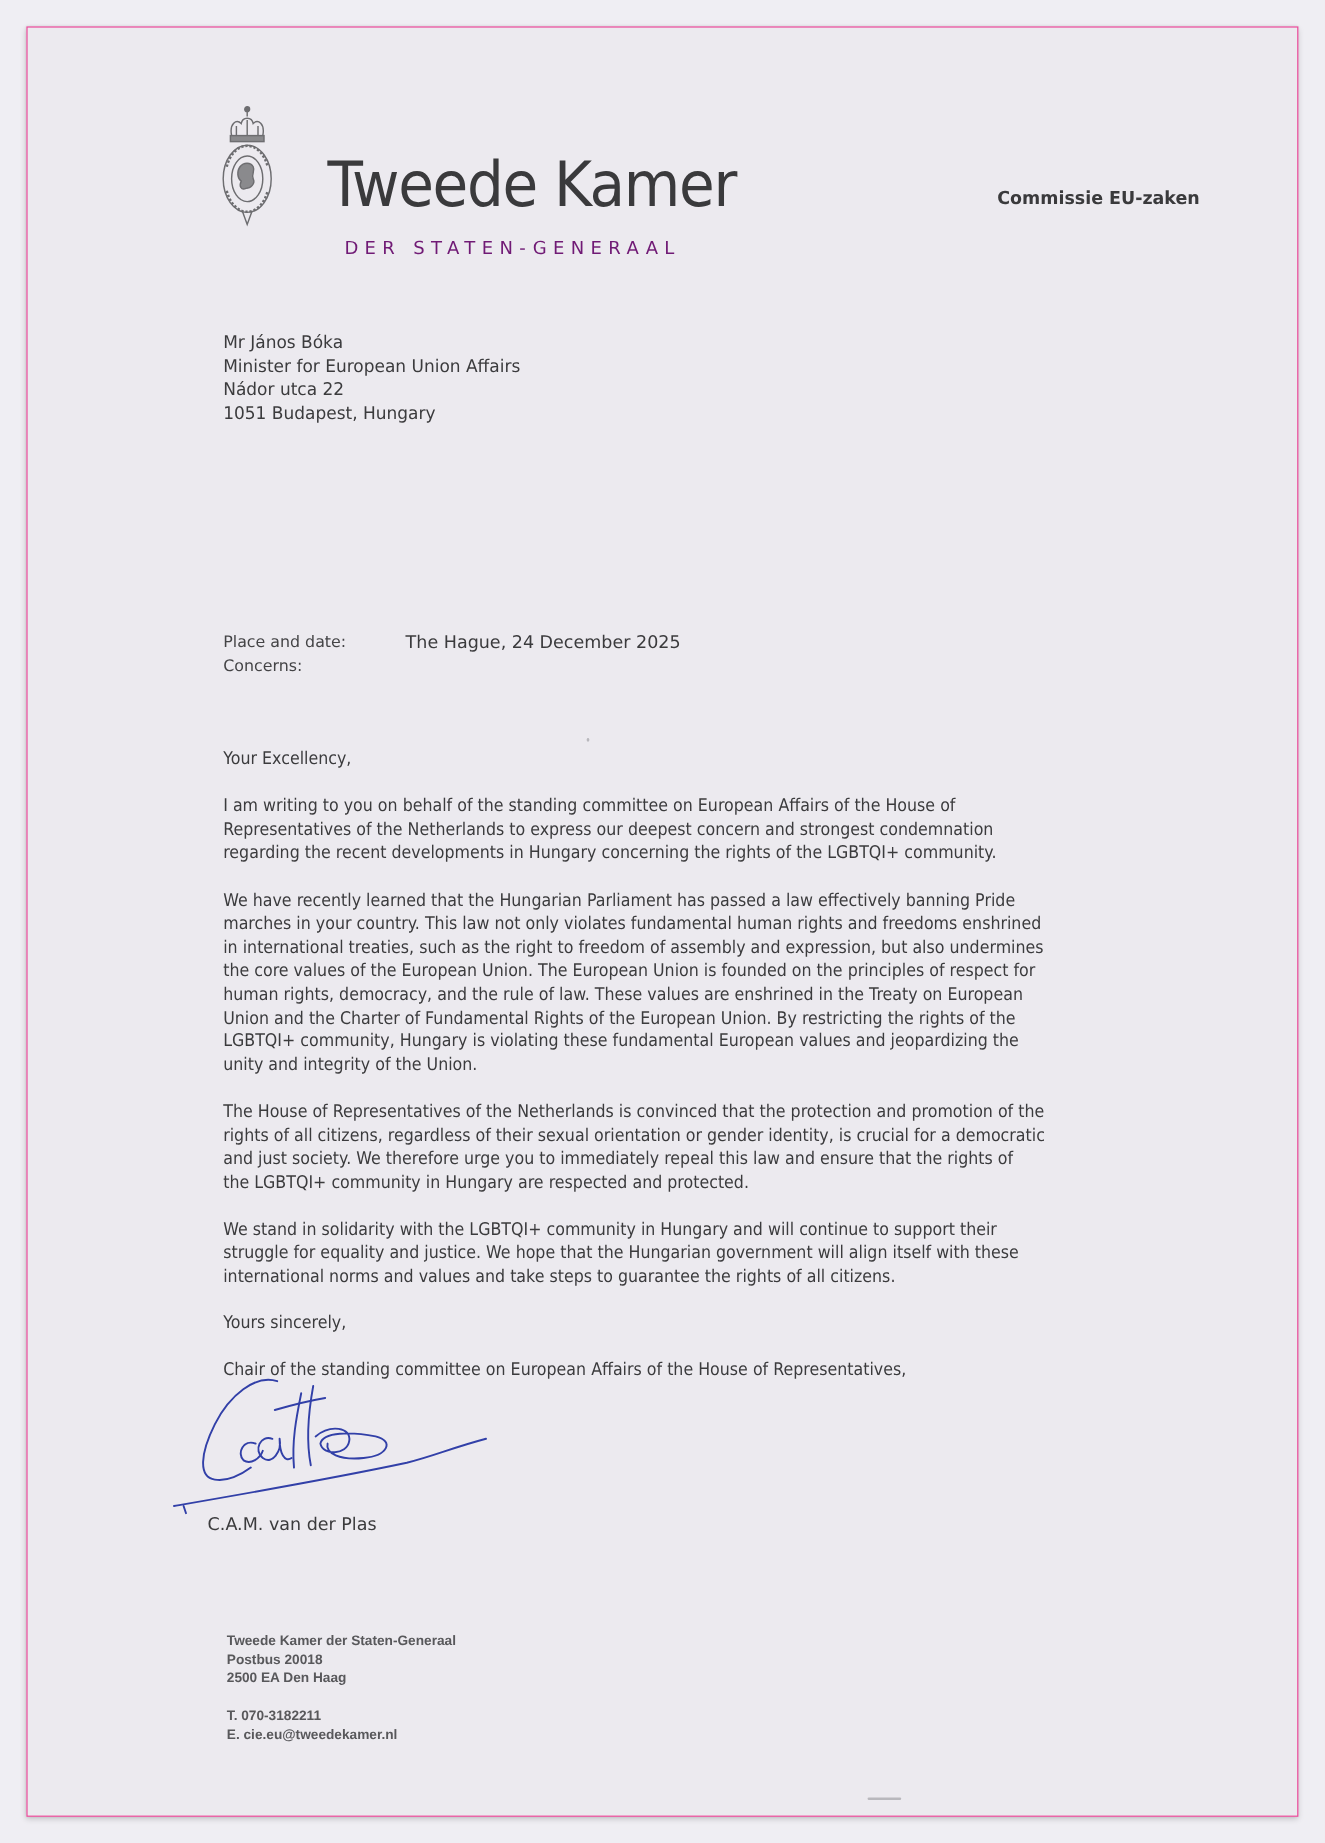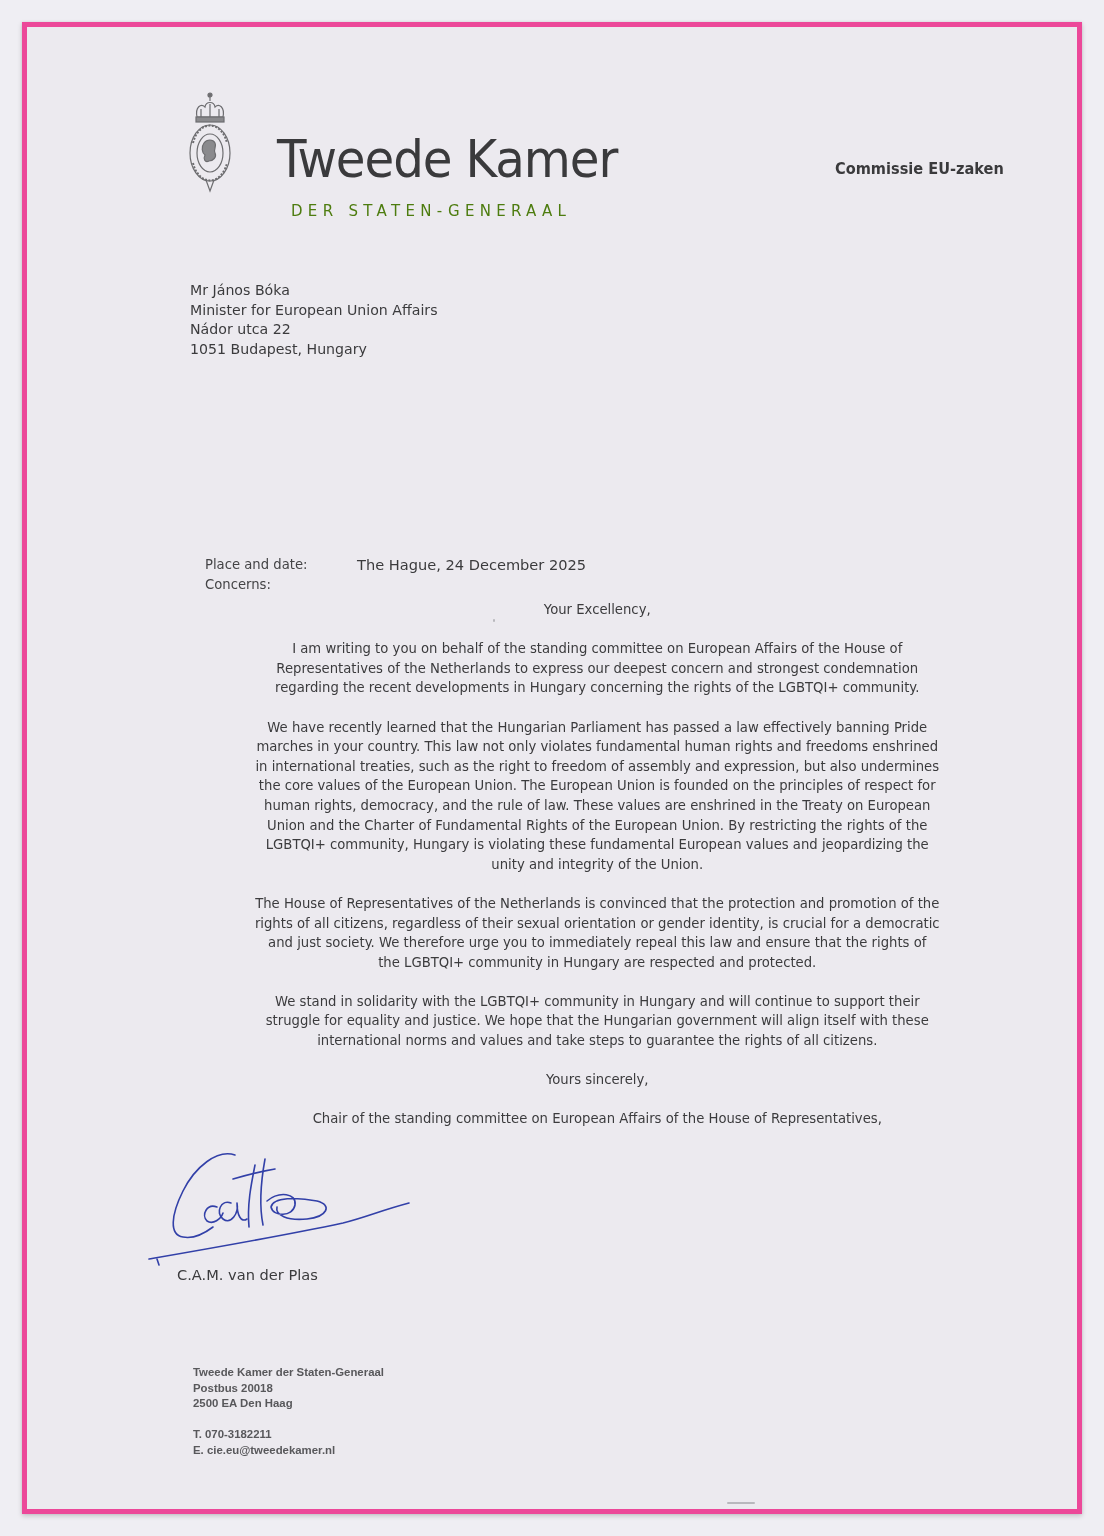--- a/index.html
+++ b/index.html
@@ -14,21 +14,21 @@
       overflow: hidden;
       font-family: "DejaVu Sans", sans-serif;
     }
     .page {
       position: absolute;
       left: 22px;
       top: 22px;
       width: 1060px;
       height: 1492px;
       background: #eceaef;
-      border: 5px solid #ec4899;
+      border: 1px solid #ec4899;
       box-shadow: 0 2px 5px rgba(0,0,0,0.18), 0 0 2px rgba(0,0,0,0.08);
       box-sizing: border-box;
     }
     .crest {
       position: absolute;
       left: 160px;
       top: 64px;
       width: 46px;
       height: 106px;
     }
@@ -44,21 +44,21 @@
       white-space: nowrap;
       transform: scaleX(0.93);
       transform-origin: left top;
     }
     .subtitle {
       position: absolute;
       left: 264px;
       top: 175px;
       font-family: "DejaVu Sans", sans-serif;
       font-size: 15px;
-      color: #4d7c0f;
+      color: #701a75;
       letter-spacing: 5.3px;
       white-space: nowrap;
     }
     .department {
       position: absolute;
       left: 808px;
       top: 133px;
       font-family: "DejaVu Sans", sans-serif;
       font-weight: bold;
       font-size: 15px;
@@ -76,42 +76,40 @@
     .addressee {
       position: absolute;
       left: 163px;
       top: 253px;
       transform: scaleX(0.97);
       transform-origin: left top;
     }
     .addressee div { white-space: nowrap; }
     .meta {
       position: absolute;
-      left: 178px;
+      left: 163px;
       top: 503px;
-      margin-top: 25px;
     }
     .meta-row {
       display: flex;
       white-space: nowrap;
     }
     .meta-label {
       width: 152px;
       font-size: 13.2px;
       color: #444446;
     }
     .meta-value {
       font-size: 14.6px;
     }
     .body {
       position: absolute;
       left: 163px;
-      top: 572px;
+      top: 600px;
       width: 900px;
-      text-align: center;
     }
     .body p {
       margin: 0 0 19.6px 0;
       white-space: pre-line;
     }
     .narrow {
       transform: scaleX(0.905);
       transform-origin: left top;
     }
     .signature {

